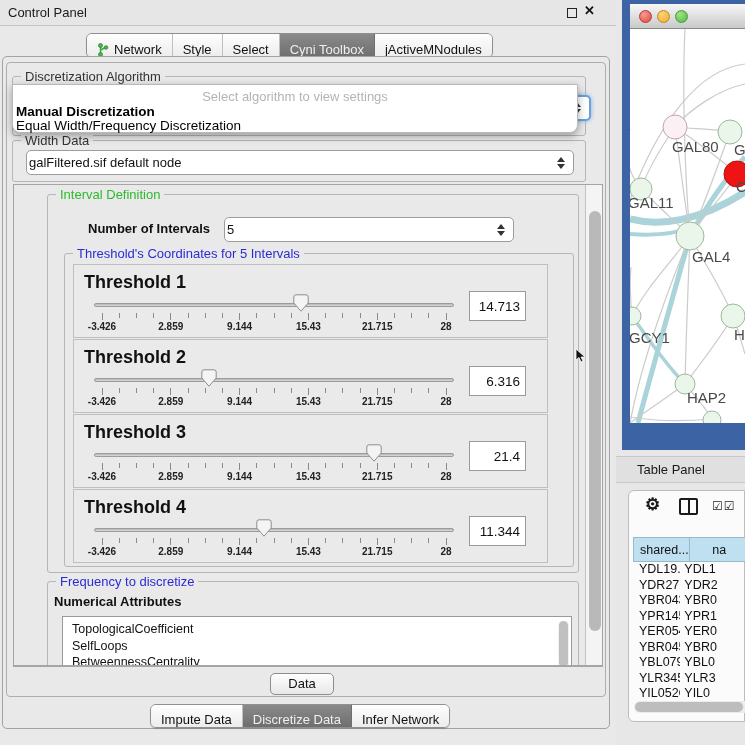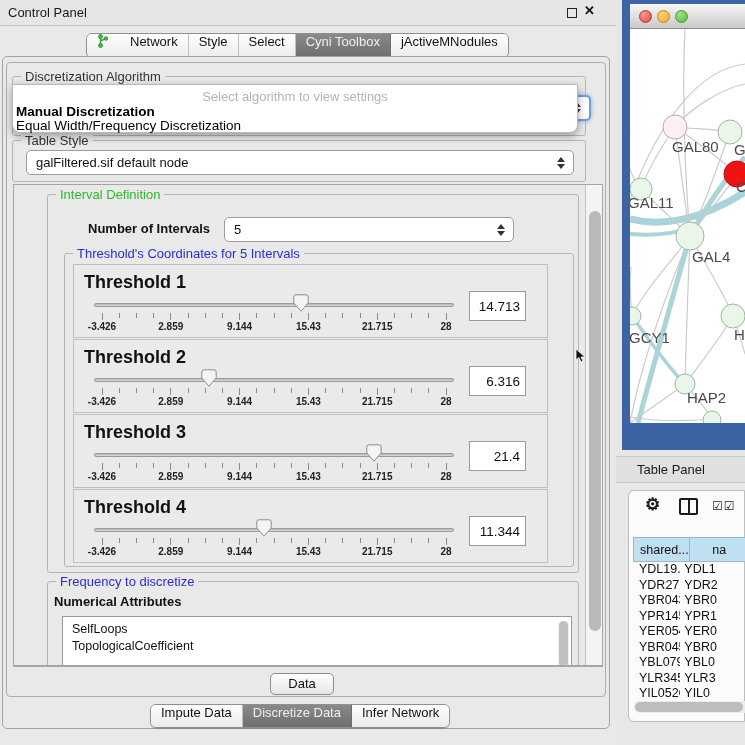--- a/index.html
+++ b/index.html
@@ -7,37 +7,37 @@
   #screen { position:relative; width:745px; height:745px; background:#ededed; overflow:hidden; }
 
   
   #control-panel { position:absolute; left:0; top:0; width:616px; height:745px; background:#e9e9e9; }
   #cp-titlebar { position:absolute; left:0; top:0; width:616px; height:26px; background:#e6e6e6; border-bottom:1px solid #c6c6c6; }
   #cp-title { position:absolute; left:8px; top:5px; font-size:13px; color:#1a1a1a; }
   #float-btn { position:absolute; left:567px; top:8px; width:10px; height:10px; border:1.5px solid #222; background:transparent; }
   #close-btn { position:absolute; left:584px; top:3px; font-size:13px; font-weight:700; color:#111; }
 
   .segbar { position:absolute; display:flex; border:1px solid #8f8f8f; border-radius:6px; background:#fdfdfd; box-shadow:0 1px 1px rgba(0,0,0,.15); overflow:hidden; }
-  .seg { display:flex; align-items:flex-start; justify-content:center; gap:21px; font-size:13px; color:#111;
+  .seg { display:flex; align-items:flex-end; justify-content:center; gap:5px; font-size:13px; color:#111;
          background:linear-gradient(#fefefe,#ececec); border-right:1px solid #bfbfbf; padding:0 10px; white-space:nowrap; }
   .seg:last-child { border-right:none; }
   .seg.sel { background:linear-gradient(#8a8a8a,#6e6e6e); color:#efefef; border-right-color:#6e6e6e; }
   #top-tabs { left:86px; top:33px; height:25px; }
   #bottom-tabs { left:150px; top:704px; height:24px; }
 
   #outer-card { position:absolute; left:2px; top:56px; width:608px; height:673px; border:1px solid #a3a3a3; border-radius:5px; background:#e9e9e9; }
   #cp-body { position:absolute; left:6px; top:62px; width:600px; height:635px; border:1px solid #adadad; border-radius:4px; background:#e9e9e9; }
 
   .groupbox { position:absolute; border:1px solid #b6b6b6; border-radius:3px; }
   .grouplab { position:absolute; top:-8px; left:8px; background:#e9e9e9; padding:0 4px; font-size:13px; color:#333; white-space:nowrap; }
   .grouplab.green { color:#2dbb2d; }
   .grouplab.blue  { color:#2b2bd6; }
 
   .combo { position:absolute; background:#fff; border:1px solid #9d9d9d; border-radius:5px; font-size:13px; color:#111;
-           display:flex; align-items:center; padding-left:9px; }
+           display:flex; align-items:center; padding-left:2px; }
   .stepper { position:absolute; right:8px; top:50%; transform:translateY(-50%); width:8px; height:12px; }
   .stepper::before { content:""; position:absolute; left:0; top:0; border-left:4px solid transparent; border-right:4px solid transparent; border-bottom:5px solid #333; }
   .stepper::after  { content:""; position:absolute; left:0; bottom:0; border-left:4px solid transparent; border-right:4px solid transparent; border-top:5px solid #333; }
 
   #algo-group { left:12px; top:76px; width:574px; height:60px; }
   #algo-combo { left:20px; top:18px; width:558px; height:26px; border:2px solid #6f9fd8; box-shadow:0 0 4px #7db2e8; }
 
   
   #algo-popup { position:absolute; left:12px; top:84px; width:566px; height:49px; background:#fff; border:1px solid #b9b9b9;
                 border-radius:1px 1px 8px 8px; box-shadow:0 3px 8px rgba(0,0,0,.35); z-index:30; }
@@ -167,21 +167,21 @@
         </div>
     </div>
 
     <div id="algo-popup">
       <div id="popup-placeholder">Select algorithm to view settings</div>
       <div id="popup-opt-0" class="popup-opt">Manual Discretization</div>
       <div id="popup-opt-1" class="popup-opt">Equal Width/Frequency Discretization</div>
     </div>
 
     <div id="tabledata-group" class="groupbox">
-      <span class="grouplab">Table Style</span>
+      <span class="grouplab">Width Data</span>
       <div id="tabledata-combo" class="combo">
         <span>galFiltered.sif default node</span>
         <span class="stepper"></span>
       </div>
     </div>
 
     <div id="viewport">
 
       <div id="interval-group" class="groupbox">
         <span class="grouplab green">Interval Definition</span>
@@ -352,22 +352,23 @@
               </div>
             </div>
         </div>
       </div>
 
       <div id="attr-group" class="groupbox">
         <span class="grouplab blue">Frequency to discretize</span>
         <span id="attr-sublabel">Numerical Attributes</span>
         <div id="attr-list">
           <div id="attr-list-items">
+              <div class="attr-item">TopologicalCoefficient</div>
               <div class="attr-item">SelfLoops</div>
-              <div class="attr-item">TopologicalCoefficient</div>
+              <div class="attr-item">BetweennessCentrality</div>
             </div>
           <div id="attr-vscroll">
               <div class="vthumb"></div>
             </div>
         </div>
       </div>
 
       <div id="vscroll">
           <div class="vthumb"></div>
         </div>

